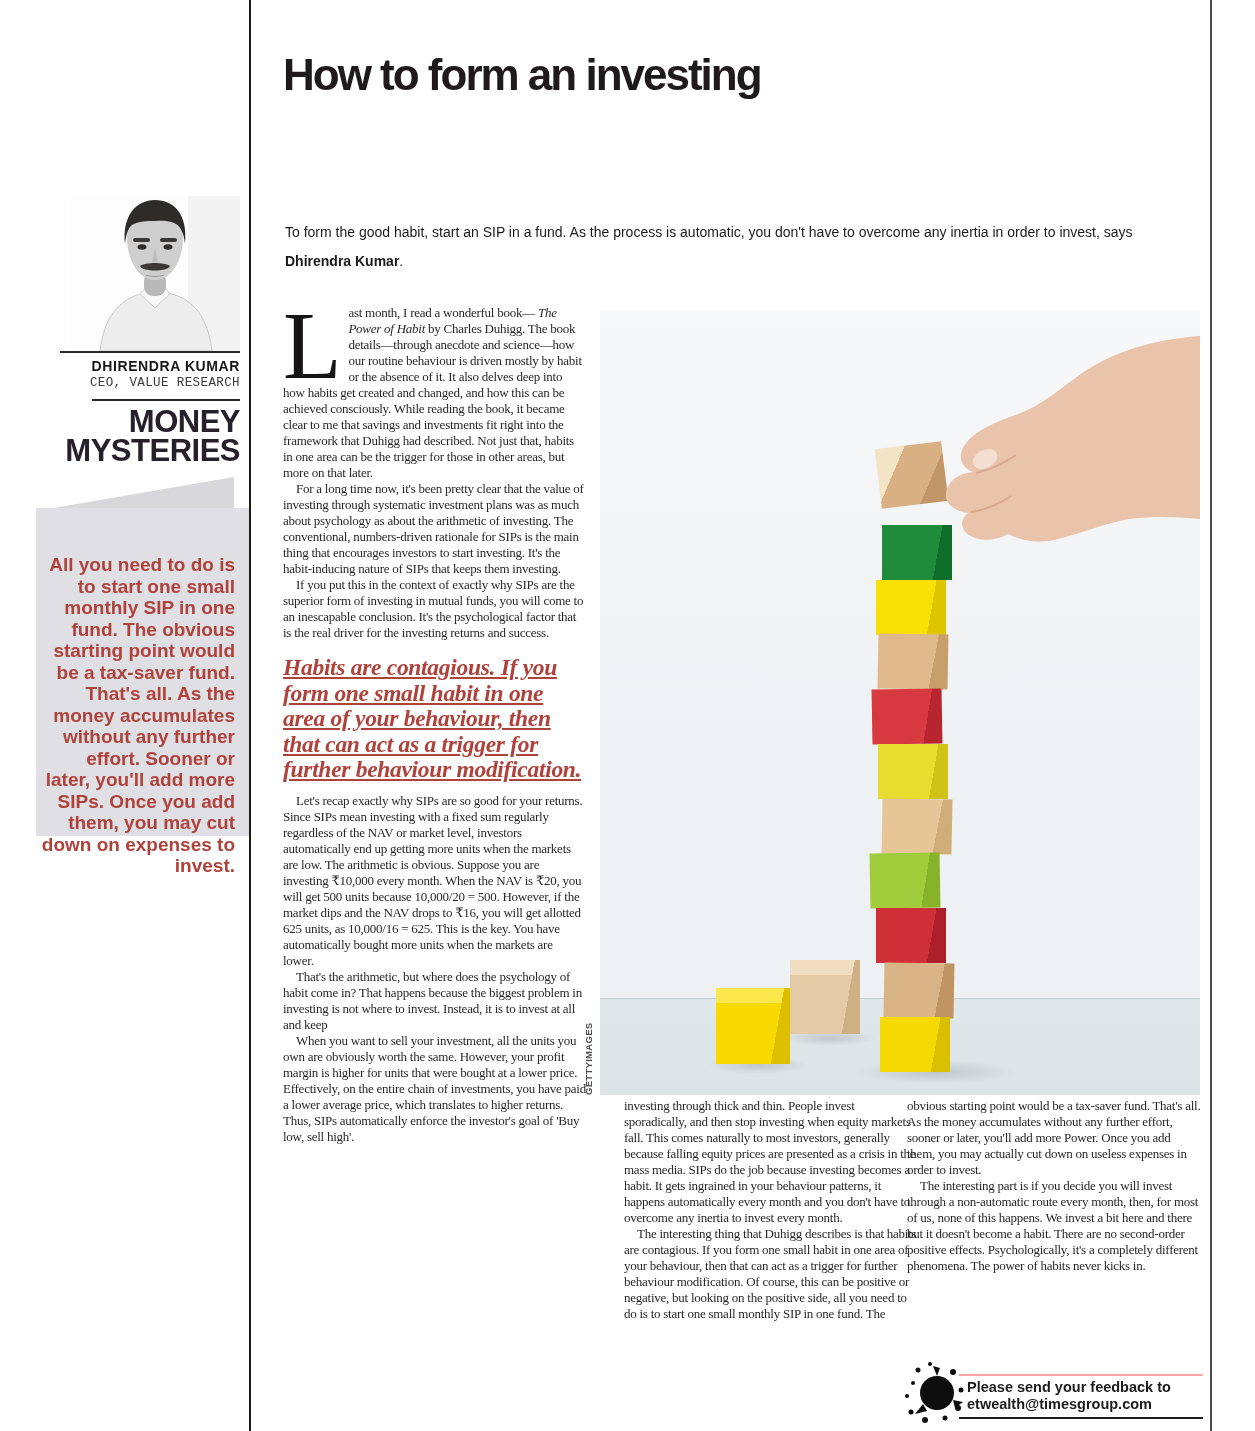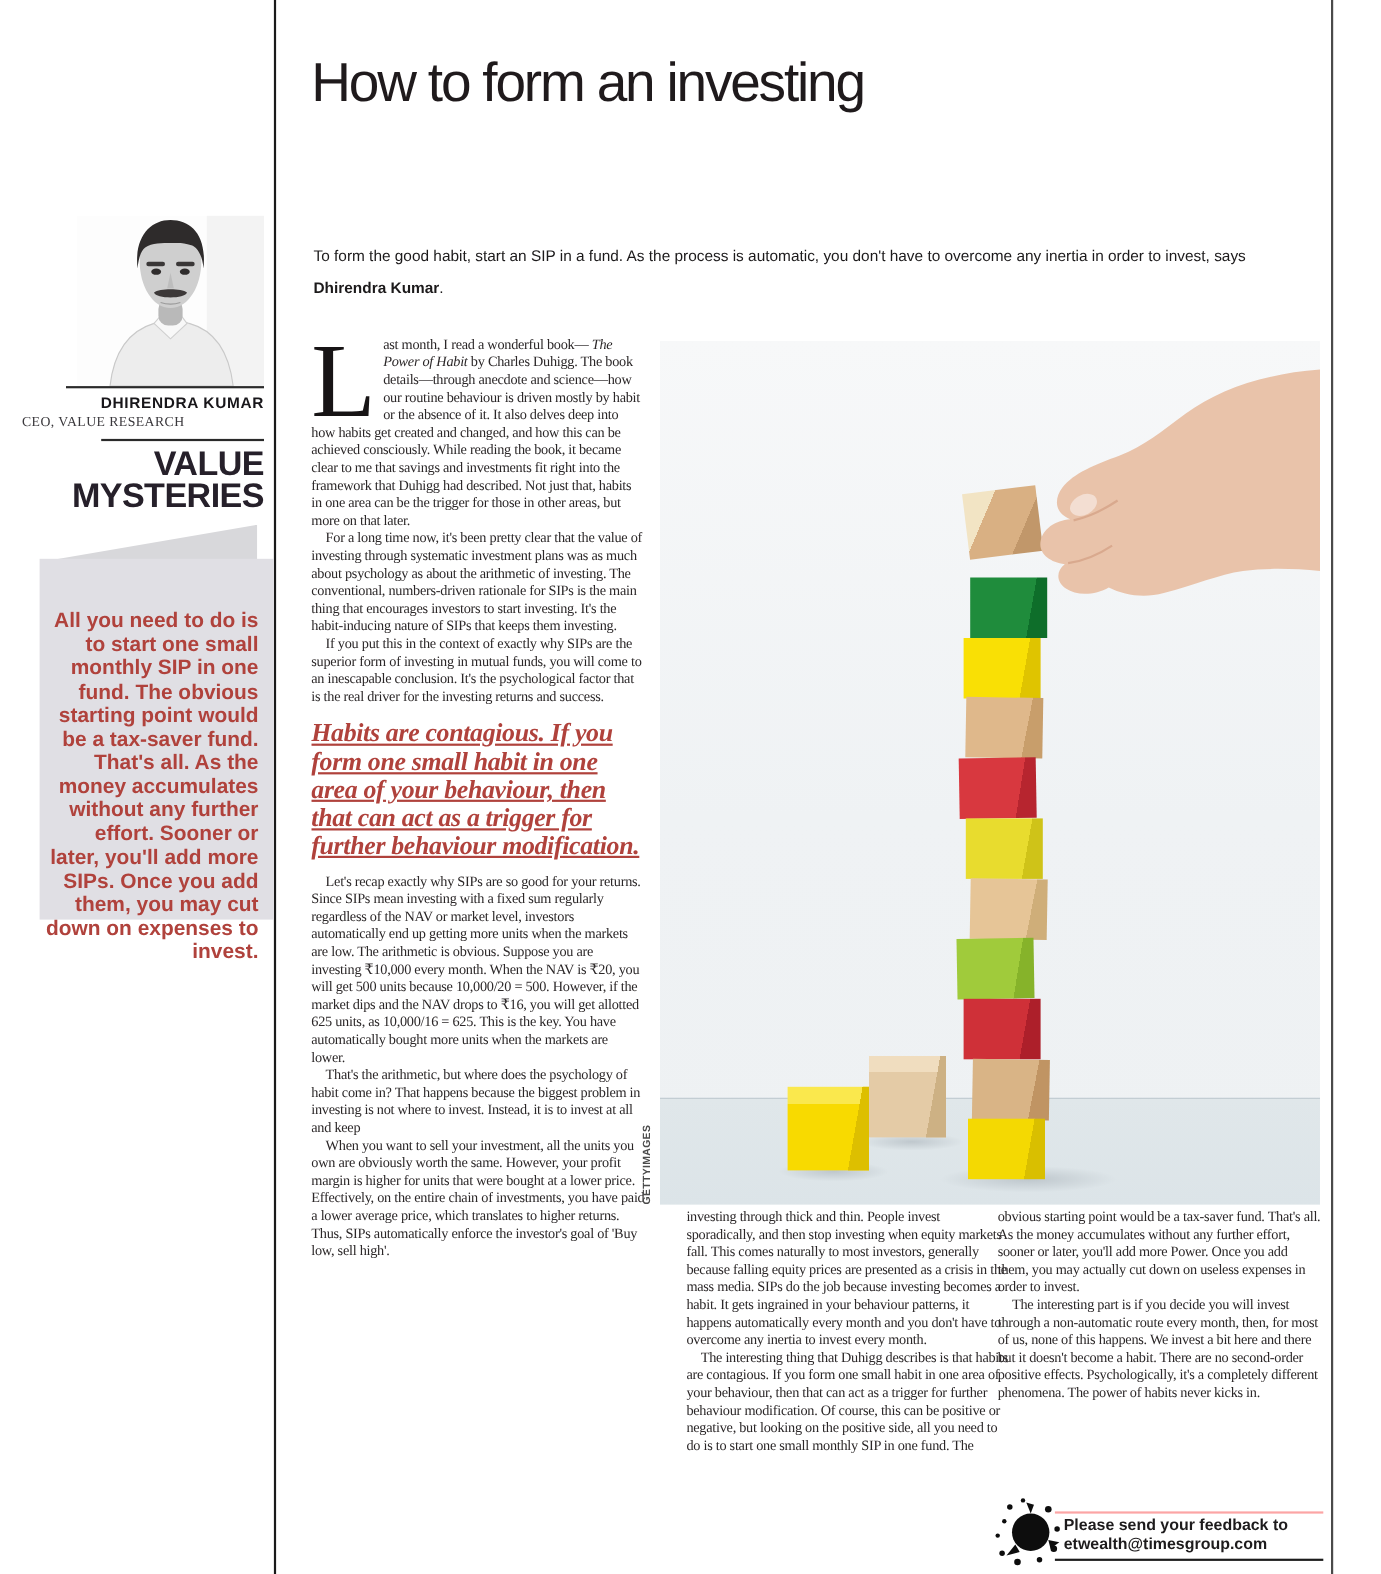--- a/index.html
+++ b/index.html
@@ -10,36 +10,36 @@
   
   .vrule-left{left:249px;top:0;width:2px;height:1431px;background:var(--rule-dark,#1a1a1a);}
   .vrule-right{left:1210px;top:0;width:2px;height:1431px;background:var(--rule-gray,#4a4a4a);}
 
   
   .portrait{left:70px;top:196px;width:170px;height:155px;}
   .portrait-rule{left:60px;top:351px;width:180px;height:2px;background:#2a2a2a;}
   .author-name{left:20px;top:358px;width:220px;text-align:right;
      font-family:"Liberation Sans",sans-serif;font-weight:bold;font-size:14px;
      letter-spacing:.6px;color:#18161a;}
-  .author-title{left:20px;top:376px;width:220px;
-     font-family:Liberation Serif, serif;font-size:12.5px;letter-spacing:.4px;color:#3a383c;}
+  .author-title{left:20px;top:376px;width:220px;text-align:right;
+     font-family:Liberation Mono, monospace;font-size:12.5px;letter-spacing:.4px;color:#3a383c;}
   .rail-rule2{left:92px;top:399px;width:148px;height:2px;background:#2a2a2a;}
   .column-name{left:10px;top:407px;width:230px;text-align:right;
      font-family:"Liberation Sans",sans-serif;font-weight:bold;font-size:31px;
      line-height:.95;letter-spacing:-.5px;color:#26202a;}
   .gray-fold{left:36px;top:477px;width:198px;height:34px;background:var(--callout-fold,#d8d8db);
      clip-path:polygon(0 100%,100% 0,100% 100%);}
   .callout{left:36px;top:508px;width:213px;height:328px;background:var(--callout-bg,#e0dfe4);
      box-sizing:border-box;padding:46px 14px 0 4px;text-align:right;
      font-family:"Liberation Sans",sans-serif;font-weight:bold;font-size:19px;
      line-height:21.5px;color:var(--accent,#b0423c);}
 
   
   .headline{left:283px;top:42px;width:910px;font-family:"Liberation Sans",sans-serif;
-     font-weight:normal;font-size:50px;line-height:66px;letter-spacing:-2px;color:var(--headline,#1f1a1c);}
+     font-weight:bold;font-size:44px;line-height:66px;letter-spacing:-2px;color:var(--headline,#1f1a1c);}
   .standfirst{left:285px;top:218px;width:890px;font-family:"Liberation Sans",sans-serif;
      font-size:14px;line-height:29px;color:#1c1a1b;}
   .standfirst b{font-weight:bold;}
 
   
   .col{font-size:13px;line-height:16px;letter-spacing:-.25px;text-align:left;overflow:hidden;}
   .col p{margin:0;}
   .col p.ind{text-indent:13px;}
   .col1{left:283px;top:305px;width:303px;height:1126px;}
   .col2{left:624px;top:1098px;width:294px;height:333px;}
@@ -93,21 +93,21 @@
       <path d="M85,52 L82,66 L88,66 Z" fill="#bdbdbd"></path>
       <path d="M70,70 C75,66 95,66 100,70 C98,76 72,76 70,70 Z" fill="#3c3838"></path>
       <path d="M76,79 C82,81 88,81 94,79" stroke="#9a9a9a" fill="none"></path>
     </svg>
   </div>
   <div class="abs portrait-rule"></div>
   <div class="abs author-name">DHIRENDRA KUMAR</div>
   <div class="abs author-title">CEO, VALUE RESEARCH</div>
   <div class="abs rail-rule2"></div>
   <div class="abs column-name">
-    <span>VALUE</span><br>
+    <span>MONEY</span><br>
     <span>MYSTERIES</span>
   </div>
   <div class="abs gray-fold"></div>
   <div class="abs callout">All you need to do is to start one small monthly SIP in one fund. The obvious starting point would be a tax-saver fund. That's all. As the money accumulates without any further effort. Sooner or later, you'll add more SIPs. Once you add them, you may cut down on expenses to invest.</div>
 
   <h1 class="abs headline" style="margin:0">
     <span>How to form an investing</span><br>
   </h1>
   <div class="abs standfirst">
     <span>To form the good habit, start an SIP in a fund. As the process is automatic, you don't have to overcome any inertia in order to invest, says </span><b>Dhirendra Kumar</b><span>.</span>

